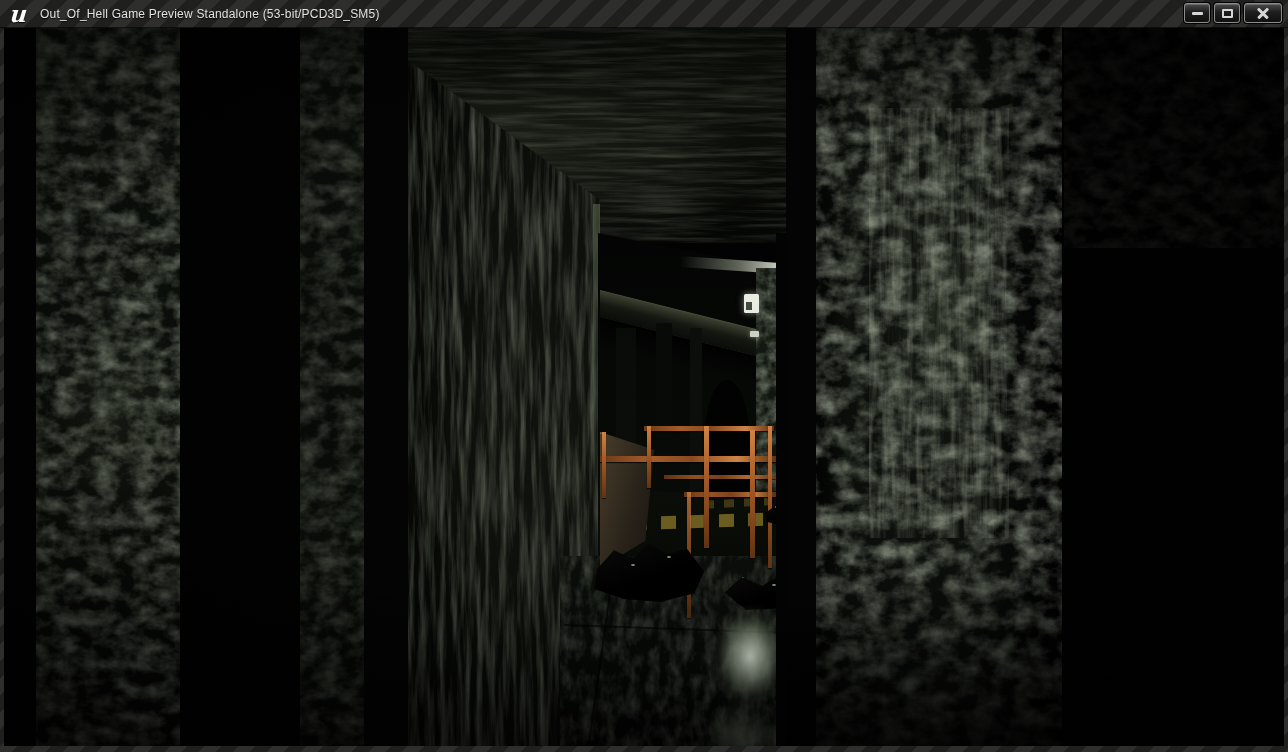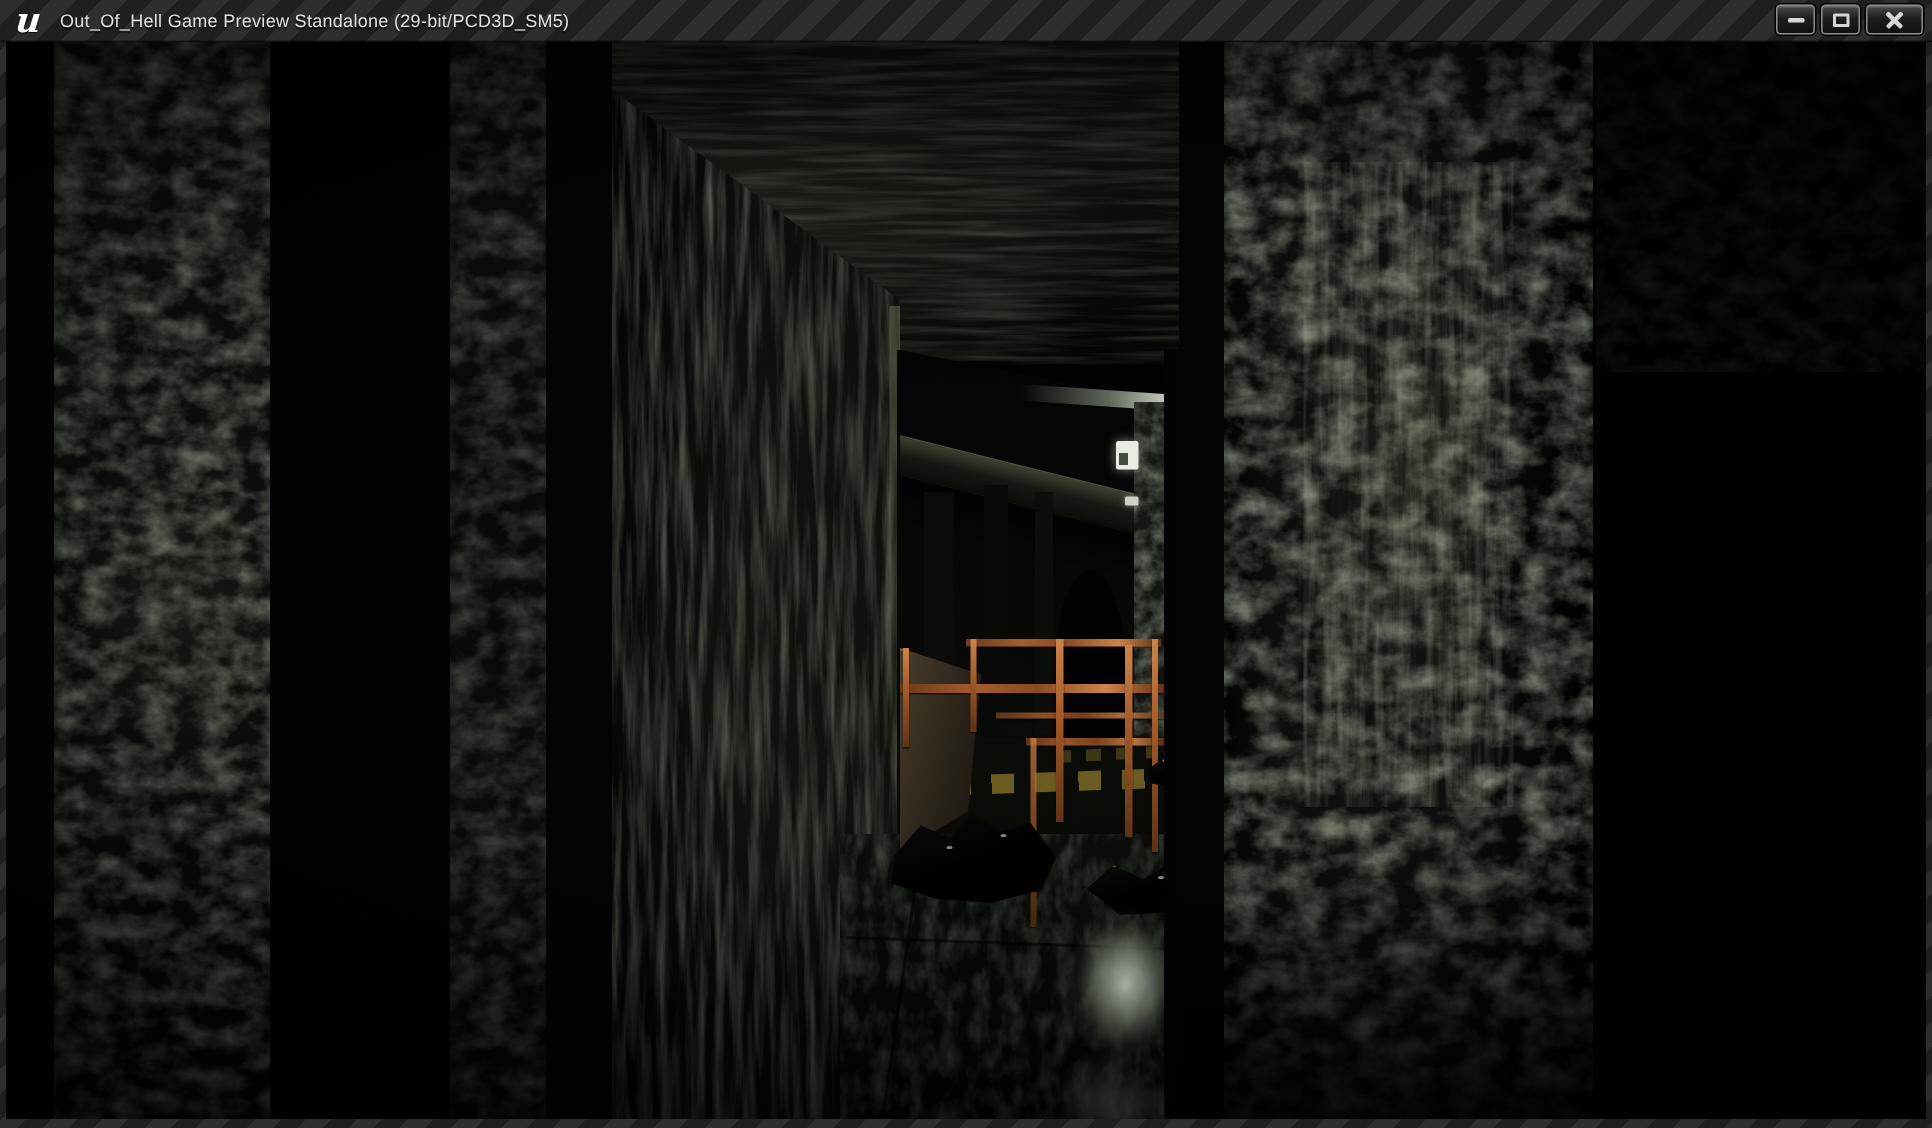--- a/index.html
+++ b/index.html
@@ -139,21 +139,21 @@
   .vignette{left:0;top:0;width:1280px;height:718px;
     background:radial-gradient(ellipse 75% 62% at 51% 46%,transparent 52%,rgba(0,0,0,.45) 82%,rgba(0,0,0,.72) 100%);}
 </style>
 </head>
 <body>
 
 <div class="window">
 
   <div class="titlebar">
     <span class="logo">u</span>
-    <span class="title">Out_Of_Hell Game Preview Standalone (29-bit/PCD3D_SM5)</span>
+    <span class="title">Out_Of_Hell Game Preview Standalone (53-bit/PCD3D_SM5)</span>
     <div class="controls">
       <button class="wbtn min" aria-label="minimize">
         <span class="glyph-min"></span>
       </button>
       <button class="wbtn max" aria-label="maximize">
         <span class="glyph-max"></span>
       </button>
       <button class="wbtn close" aria-label="close">
         <span class="glyph-close">
             <i></i>

